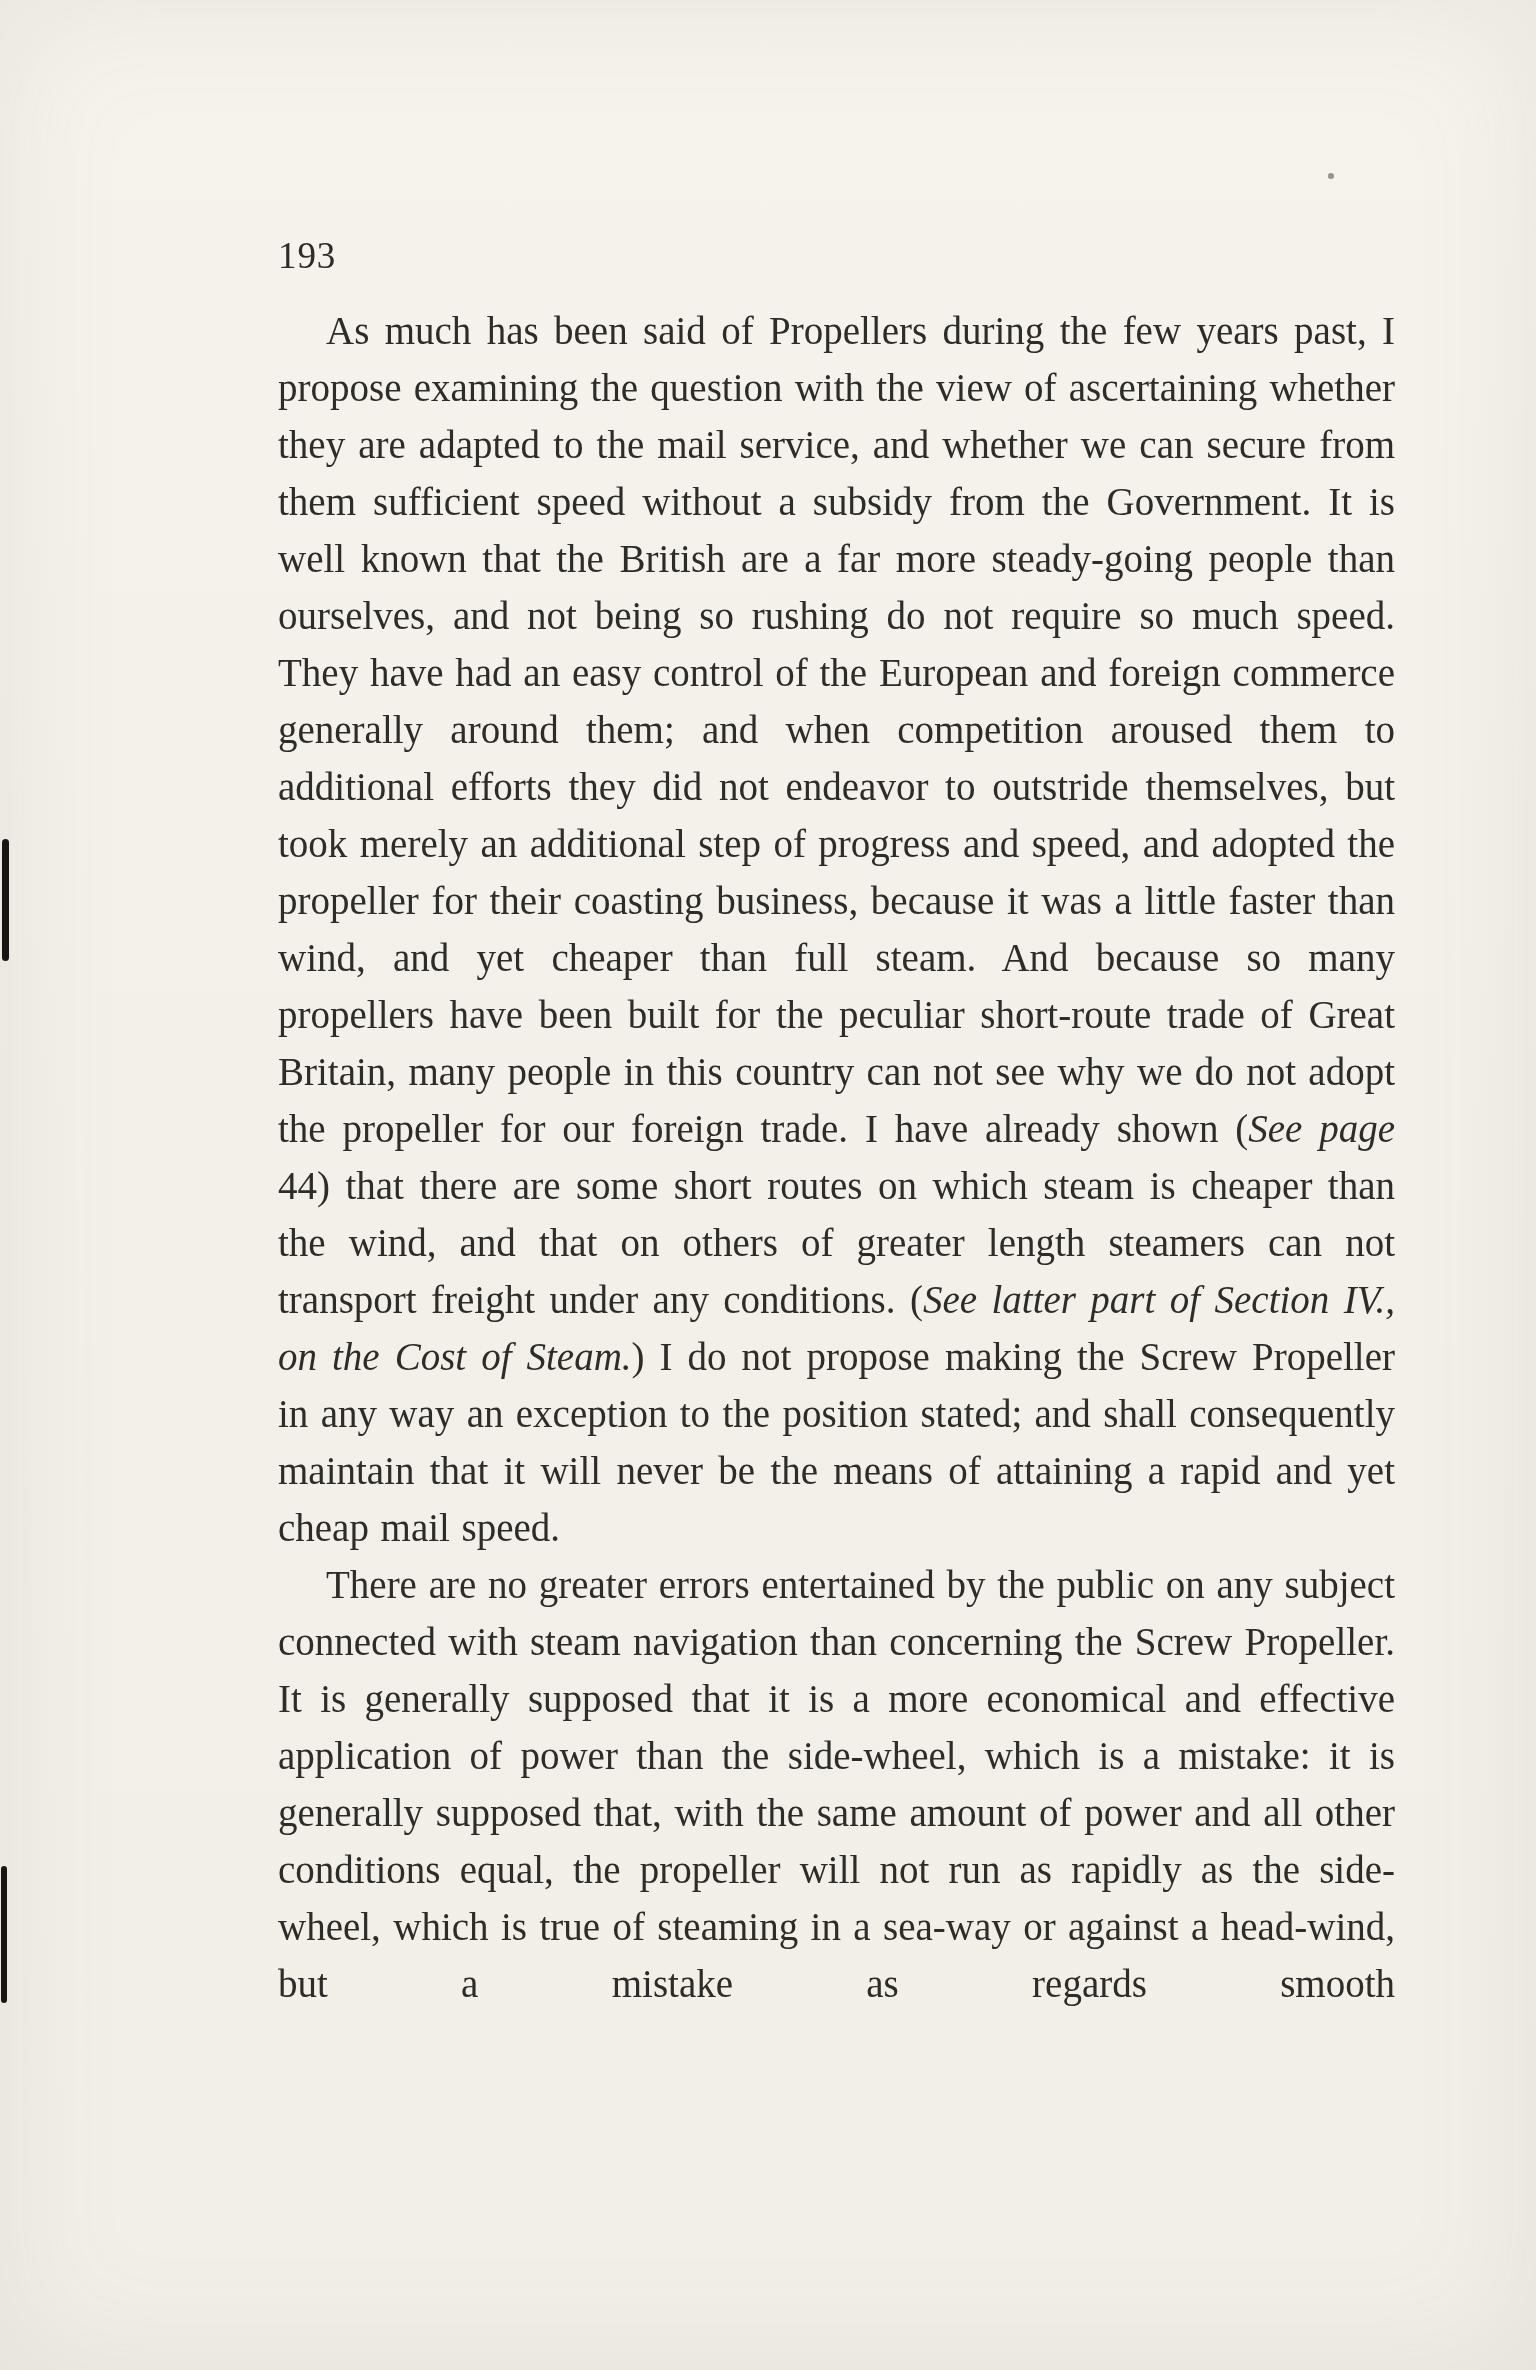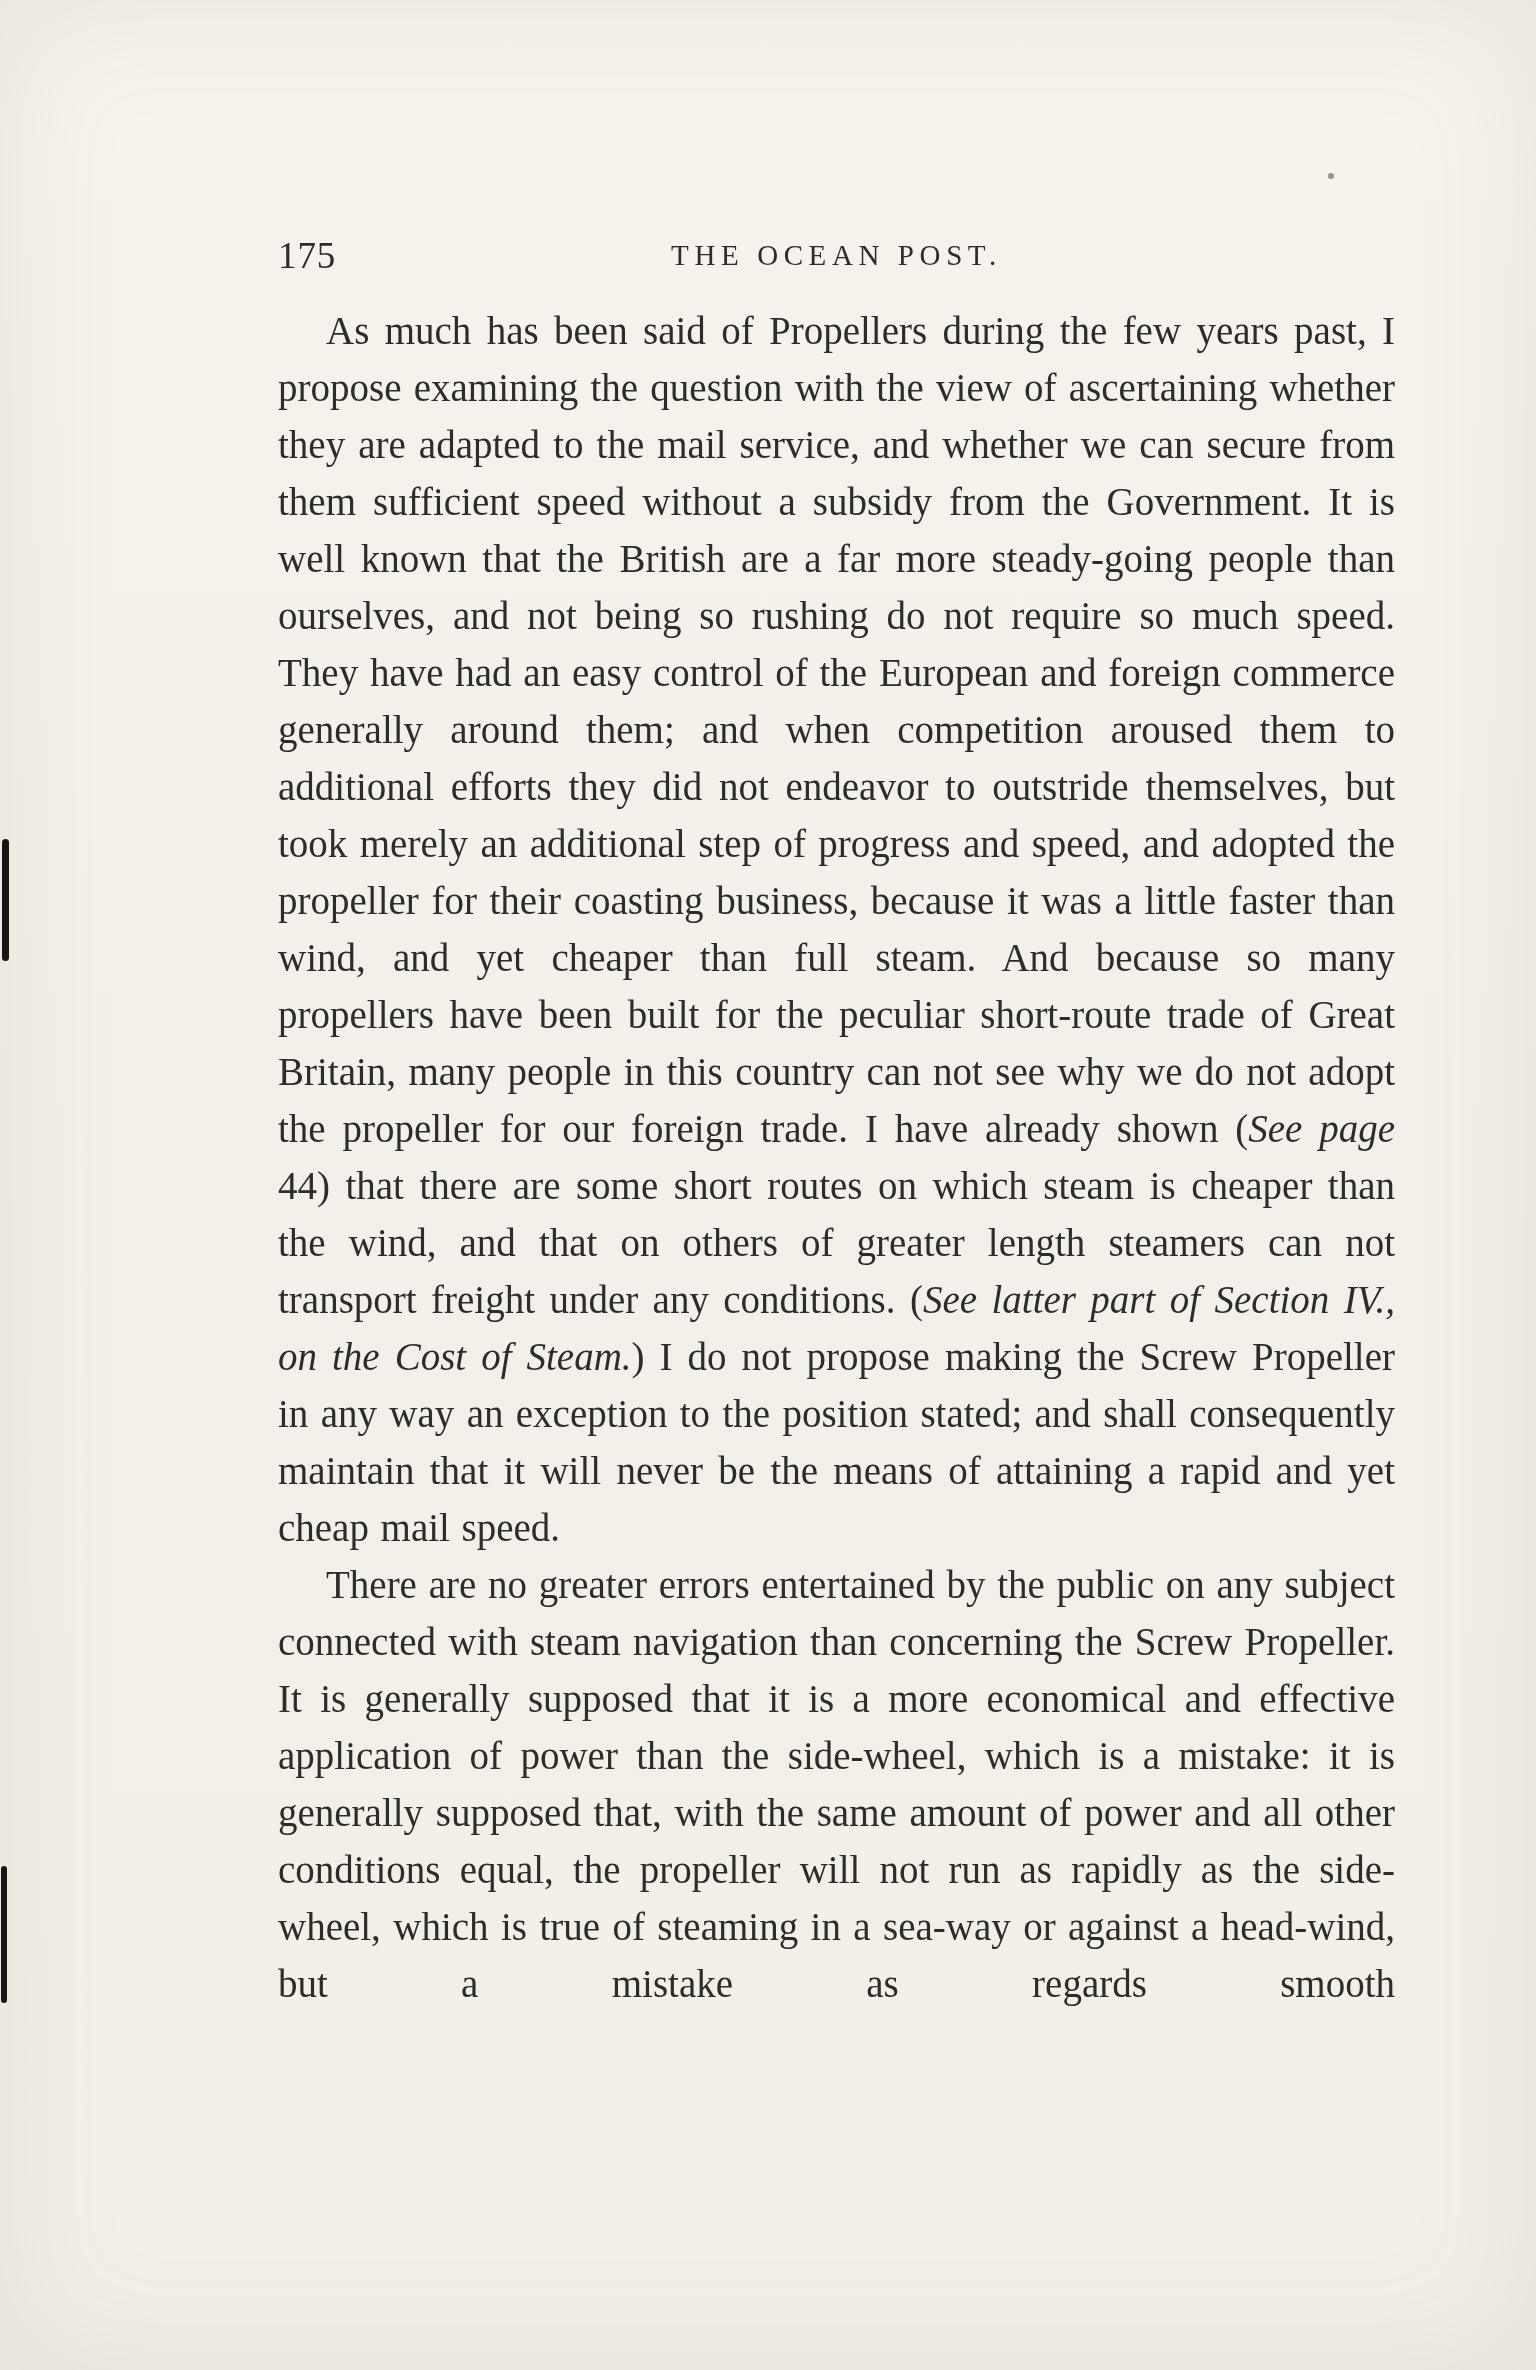--- a/index.html
+++ b/index.html
@@ -96,22 +96,21 @@
     border-radius: 50%;
     background: #9a958c;
   }
 </style>
 </head>
 <body>
 
 <div class="page">
   <div class="content">
     <div class="running-head">
-      <span class="page-number">175</span>
-      <span class="running-title">THE OCEAN POST.</span>
+      <span class="page-number">193</span>
     </div>
     <div class="text-block">
         <p class="indent"><span>As much has been said of Propellers during the few years past, I propose examining the question with the view of ascertaining whether they are adapted to the mail service, and whether we can secure from them sufficient speed without a subsidy from the Government.  It is well known that the British are a far more steady-going people than ourselves, and not being so rushing do not require so much speed.  They have had an easy control of the European and foreign commerce generally around them; and when competition aroused them to additional efforts they did not endeavor to outstride themselves, but took merely an additional step of progress and speed, and adopted the propeller for their coasting business, because it was a little faster than wind, and yet cheaper than full steam.  And because so many propellers have been built for the peculiar short-route trade of Great Britain, many people in this country can not see why we do not adopt the propeller for our foreign trade.  I have already shown (</span><span class="italic">See page</span><span> 44) that there are some short routes on which steam is cheaper than the wind, and that on others of greater length steamers can not transport freight under any conditions.  (</span><span class="italic">See latter part of Section IV., on the Cost of Steam.</span><span>)  I do not propose making the Screw Propeller in any way an exception to the position stated; and shall consequently maintain that it will never be the means of attaining a rapid and yet cheap mail speed.</span></p>
         <p class="indent justify-last"><span>There are no greater errors entertained by the public on any subject connected with steam navigation than concerning the Screw Propeller.  It is generally supposed that it is a more economical and effective application of power than the side-wheel, which is a mistake: it is generally supposed that, with the same amount of power and all other conditions equal, the propeller will not run as rapidly as the side-wheel, which is true of steaming in a sea-way or against a head-wind, but a mistake as regards smooth</span></p>
       </div>
   </div>
   <div class="artifact artifact-1"></div>
   <div class="artifact artifact-2"></div>
   <div class="speck"></div>
 </div>

